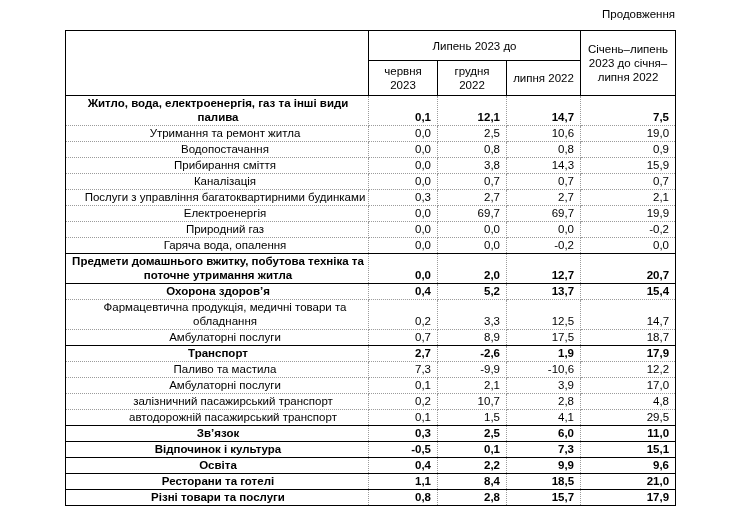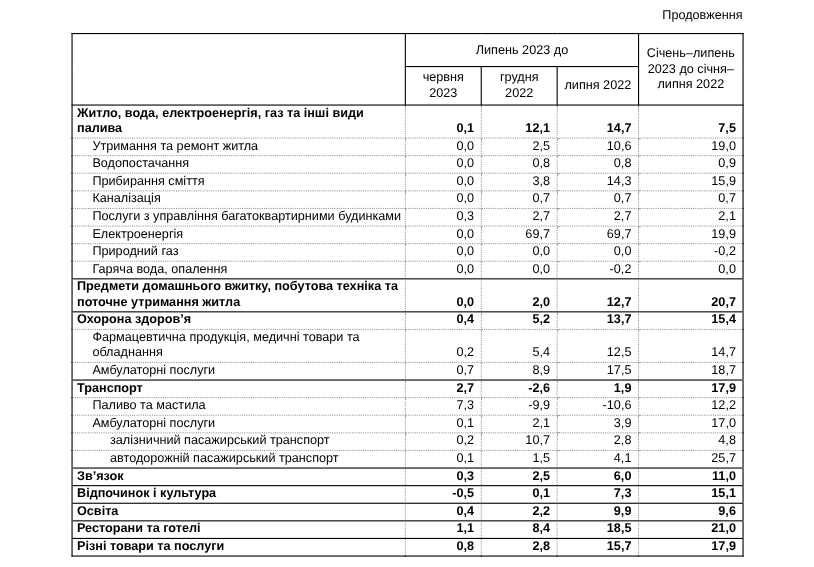--- a/index.html
+++ b/index.html
@@ -47,21 +47,21 @@
   thead tr.sub-row { height: 35px; }
 
   tbody td {
     border: 1px dotted #9b9b9b;
     vertical-align: bottom;
     line-height: 14px;
     padding: 0 0 1px 0;
   }
   tbody tr { height: 16px; }
   tbody tr.bold td { border-top: 1px solid #000; font-weight: bold; }
-  td.lbl { padding-right: 2px; }
+  td.lbl { padding-right: 2px; text-align: center; }
   td.ind0 { padding-left: 4px; }
   td.ind1 { padding-left: 18px; }
   td.ind2 { padding-left: 34px; }
   td.num { text-align: right; padding-right: 6px; }
 </style>
 </head>
 <body>
 
 <div class="page">
   <div class="continuation">Продовження</div>
@@ -160,21 +160,21 @@
         <tr class="bold">
           <td class="lbl ind0">Охорона здоров’я</td>
           <td class="num">0,4</td>
           <td class="num">5,2</td>
           <td class="num">13,7</td>
           <td class="num">15,4</td>
         </tr>
         <tr>
           <td class="lbl ind1">Фармацевтична продукція, медичні товари та обладнання</td>
           <td class="num">0,2</td>
-          <td class="num">5,4</td>
+          <td class="num">3,3</td>
           <td class="num">12,5</td>
           <td class="num">14,7</td>
         </tr>
         <tr>
           <td class="lbl ind1">Амбулаторні послуги</td>
           <td class="num">0,7</td>
           <td class="num">8,9</td>
           <td class="num">17,5</td>
           <td class="num">18,7</td>
         </tr>
@@ -204,21 +204,21 @@
           <td class="num">0,2</td>
           <td class="num">10,7</td>
           <td class="num">2,8</td>
           <td class="num">4,8</td>
         </tr>
         <tr>
           <td class="lbl ind2">автодорожній пасажирський транспорт</td>
           <td class="num">0,1</td>
           <td class="num">1,5</td>
           <td class="num">4,1</td>
-          <td class="num">25,7</td>
+          <td class="num">29,5</td>
         </tr>
         <tr class="bold">
           <td class="lbl ind0">Зв’язок</td>
           <td class="num">0,3</td>
           <td class="num">2,5</td>
           <td class="num">6,0</td>
           <td class="num">11,0</td>
         </tr>
         <tr class="bold">
           <td class="lbl ind0">Відпочинок і культура</td>

